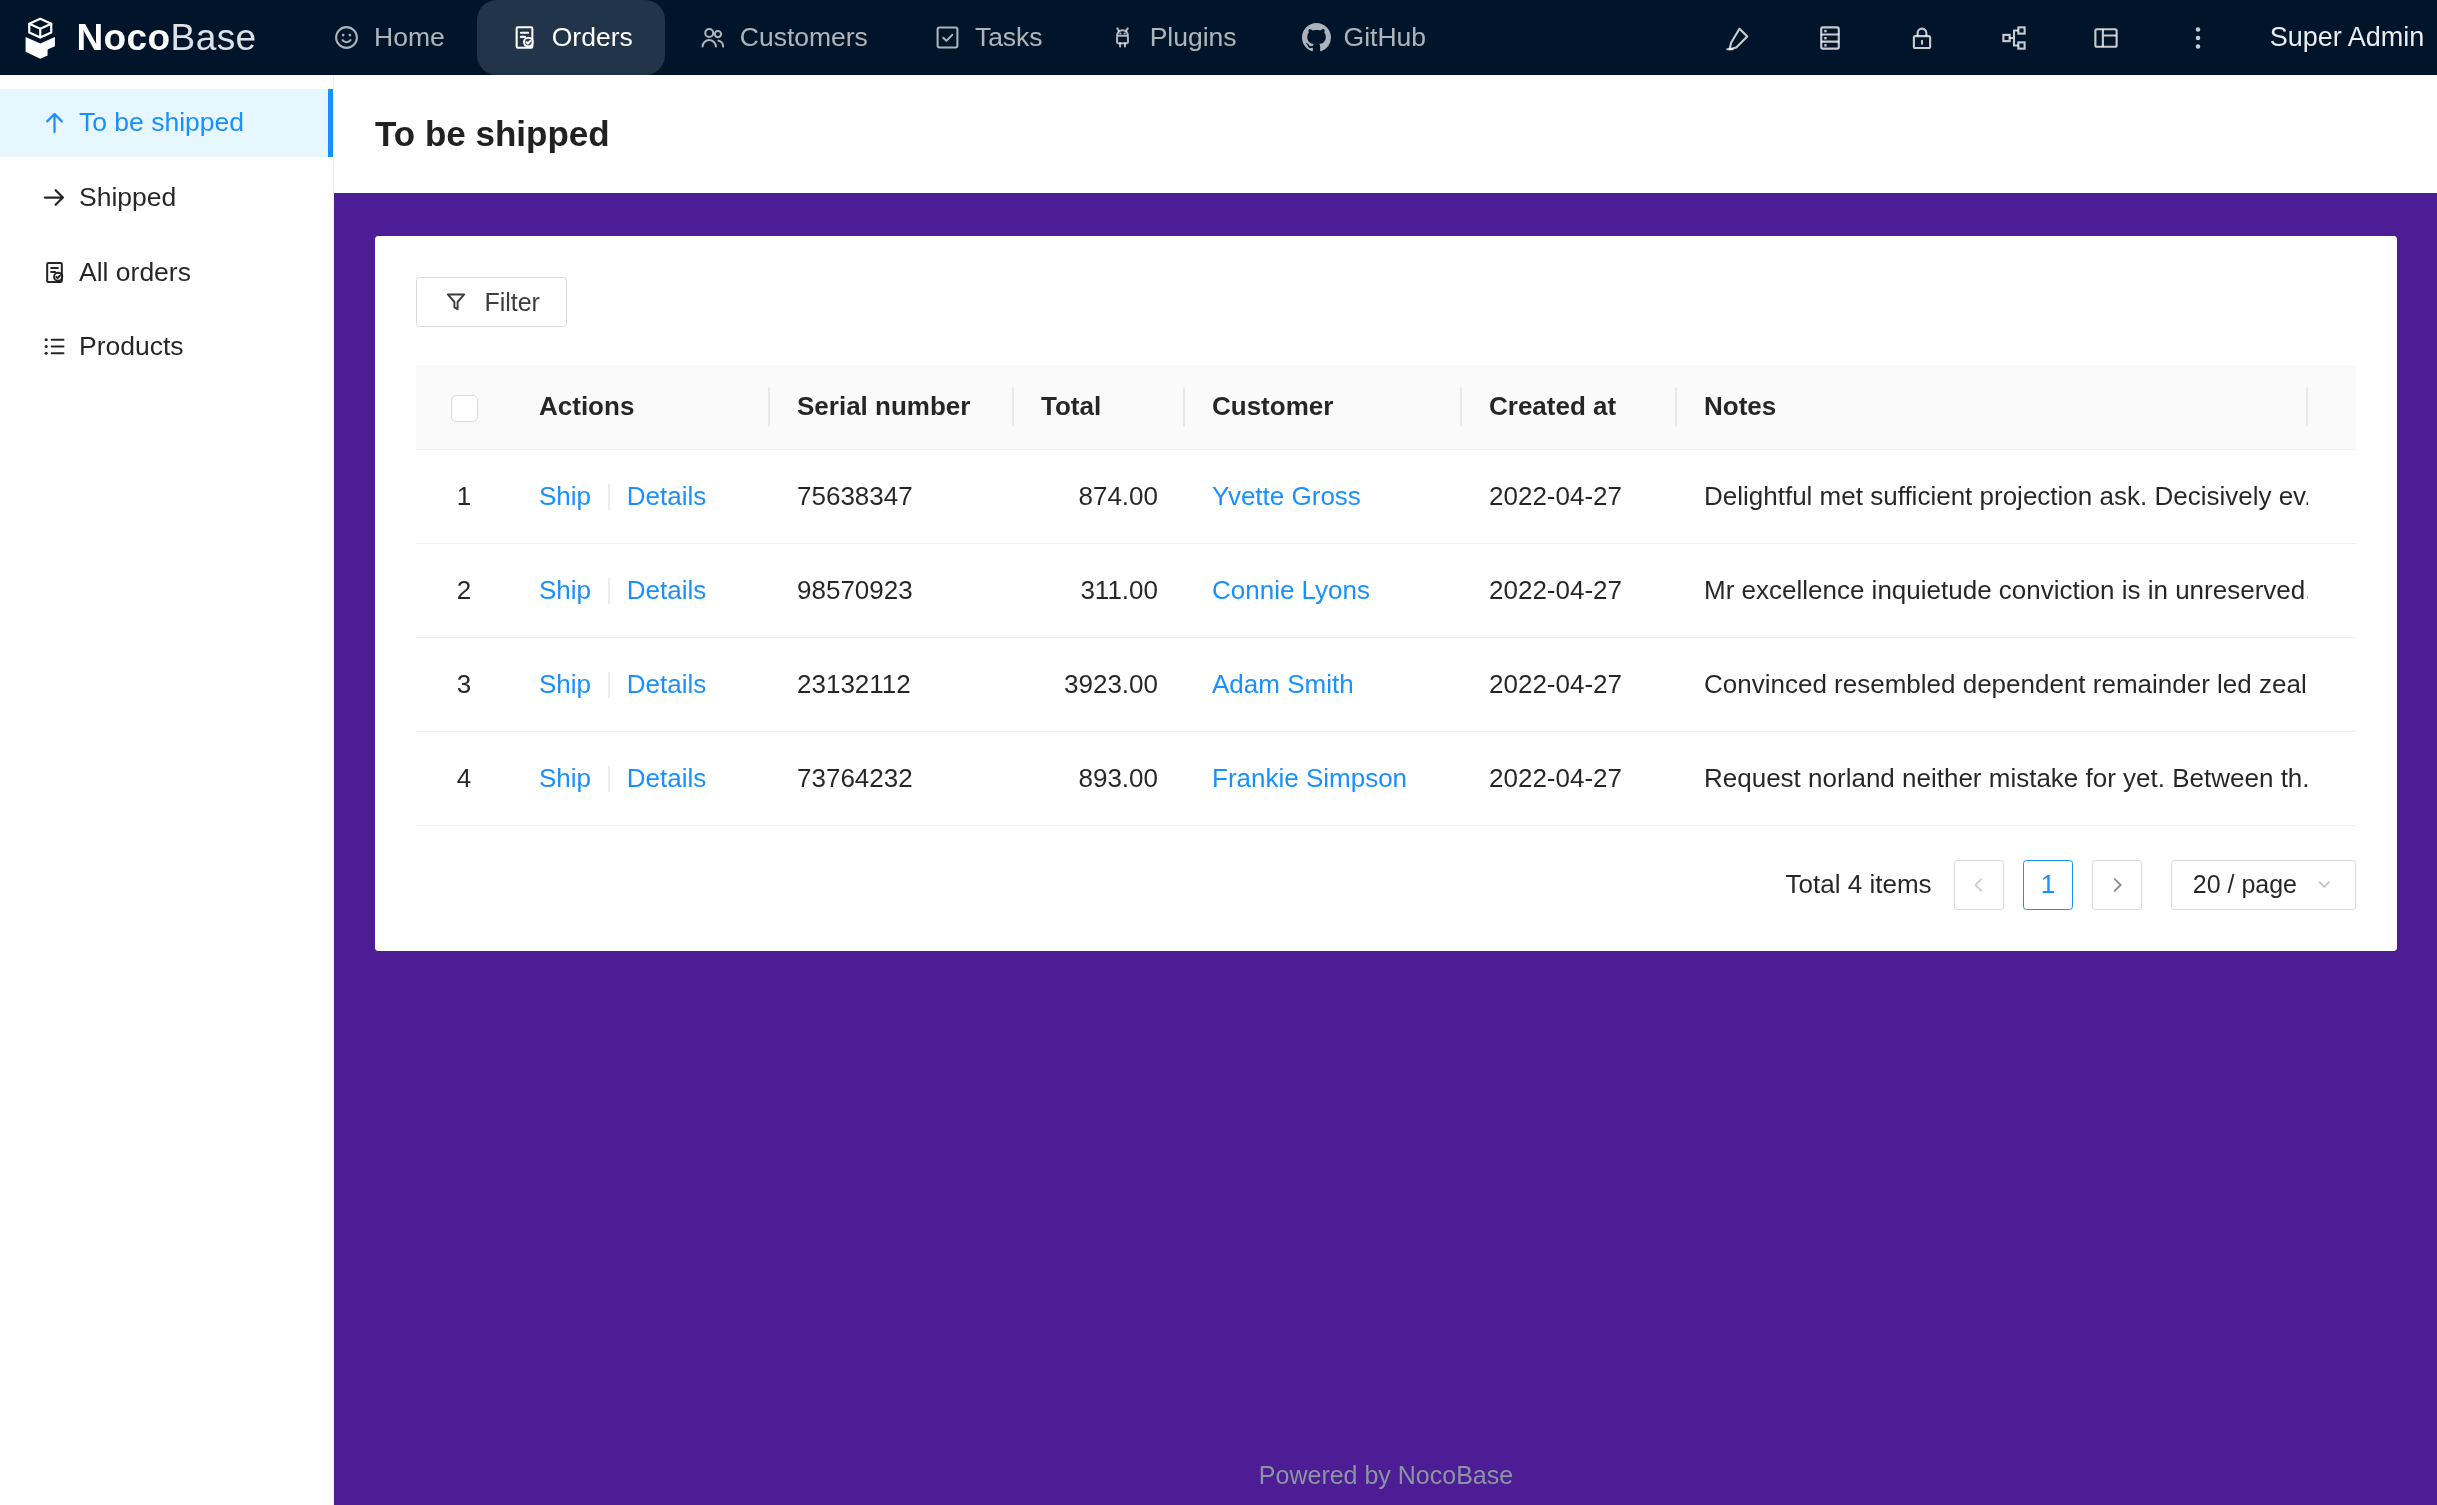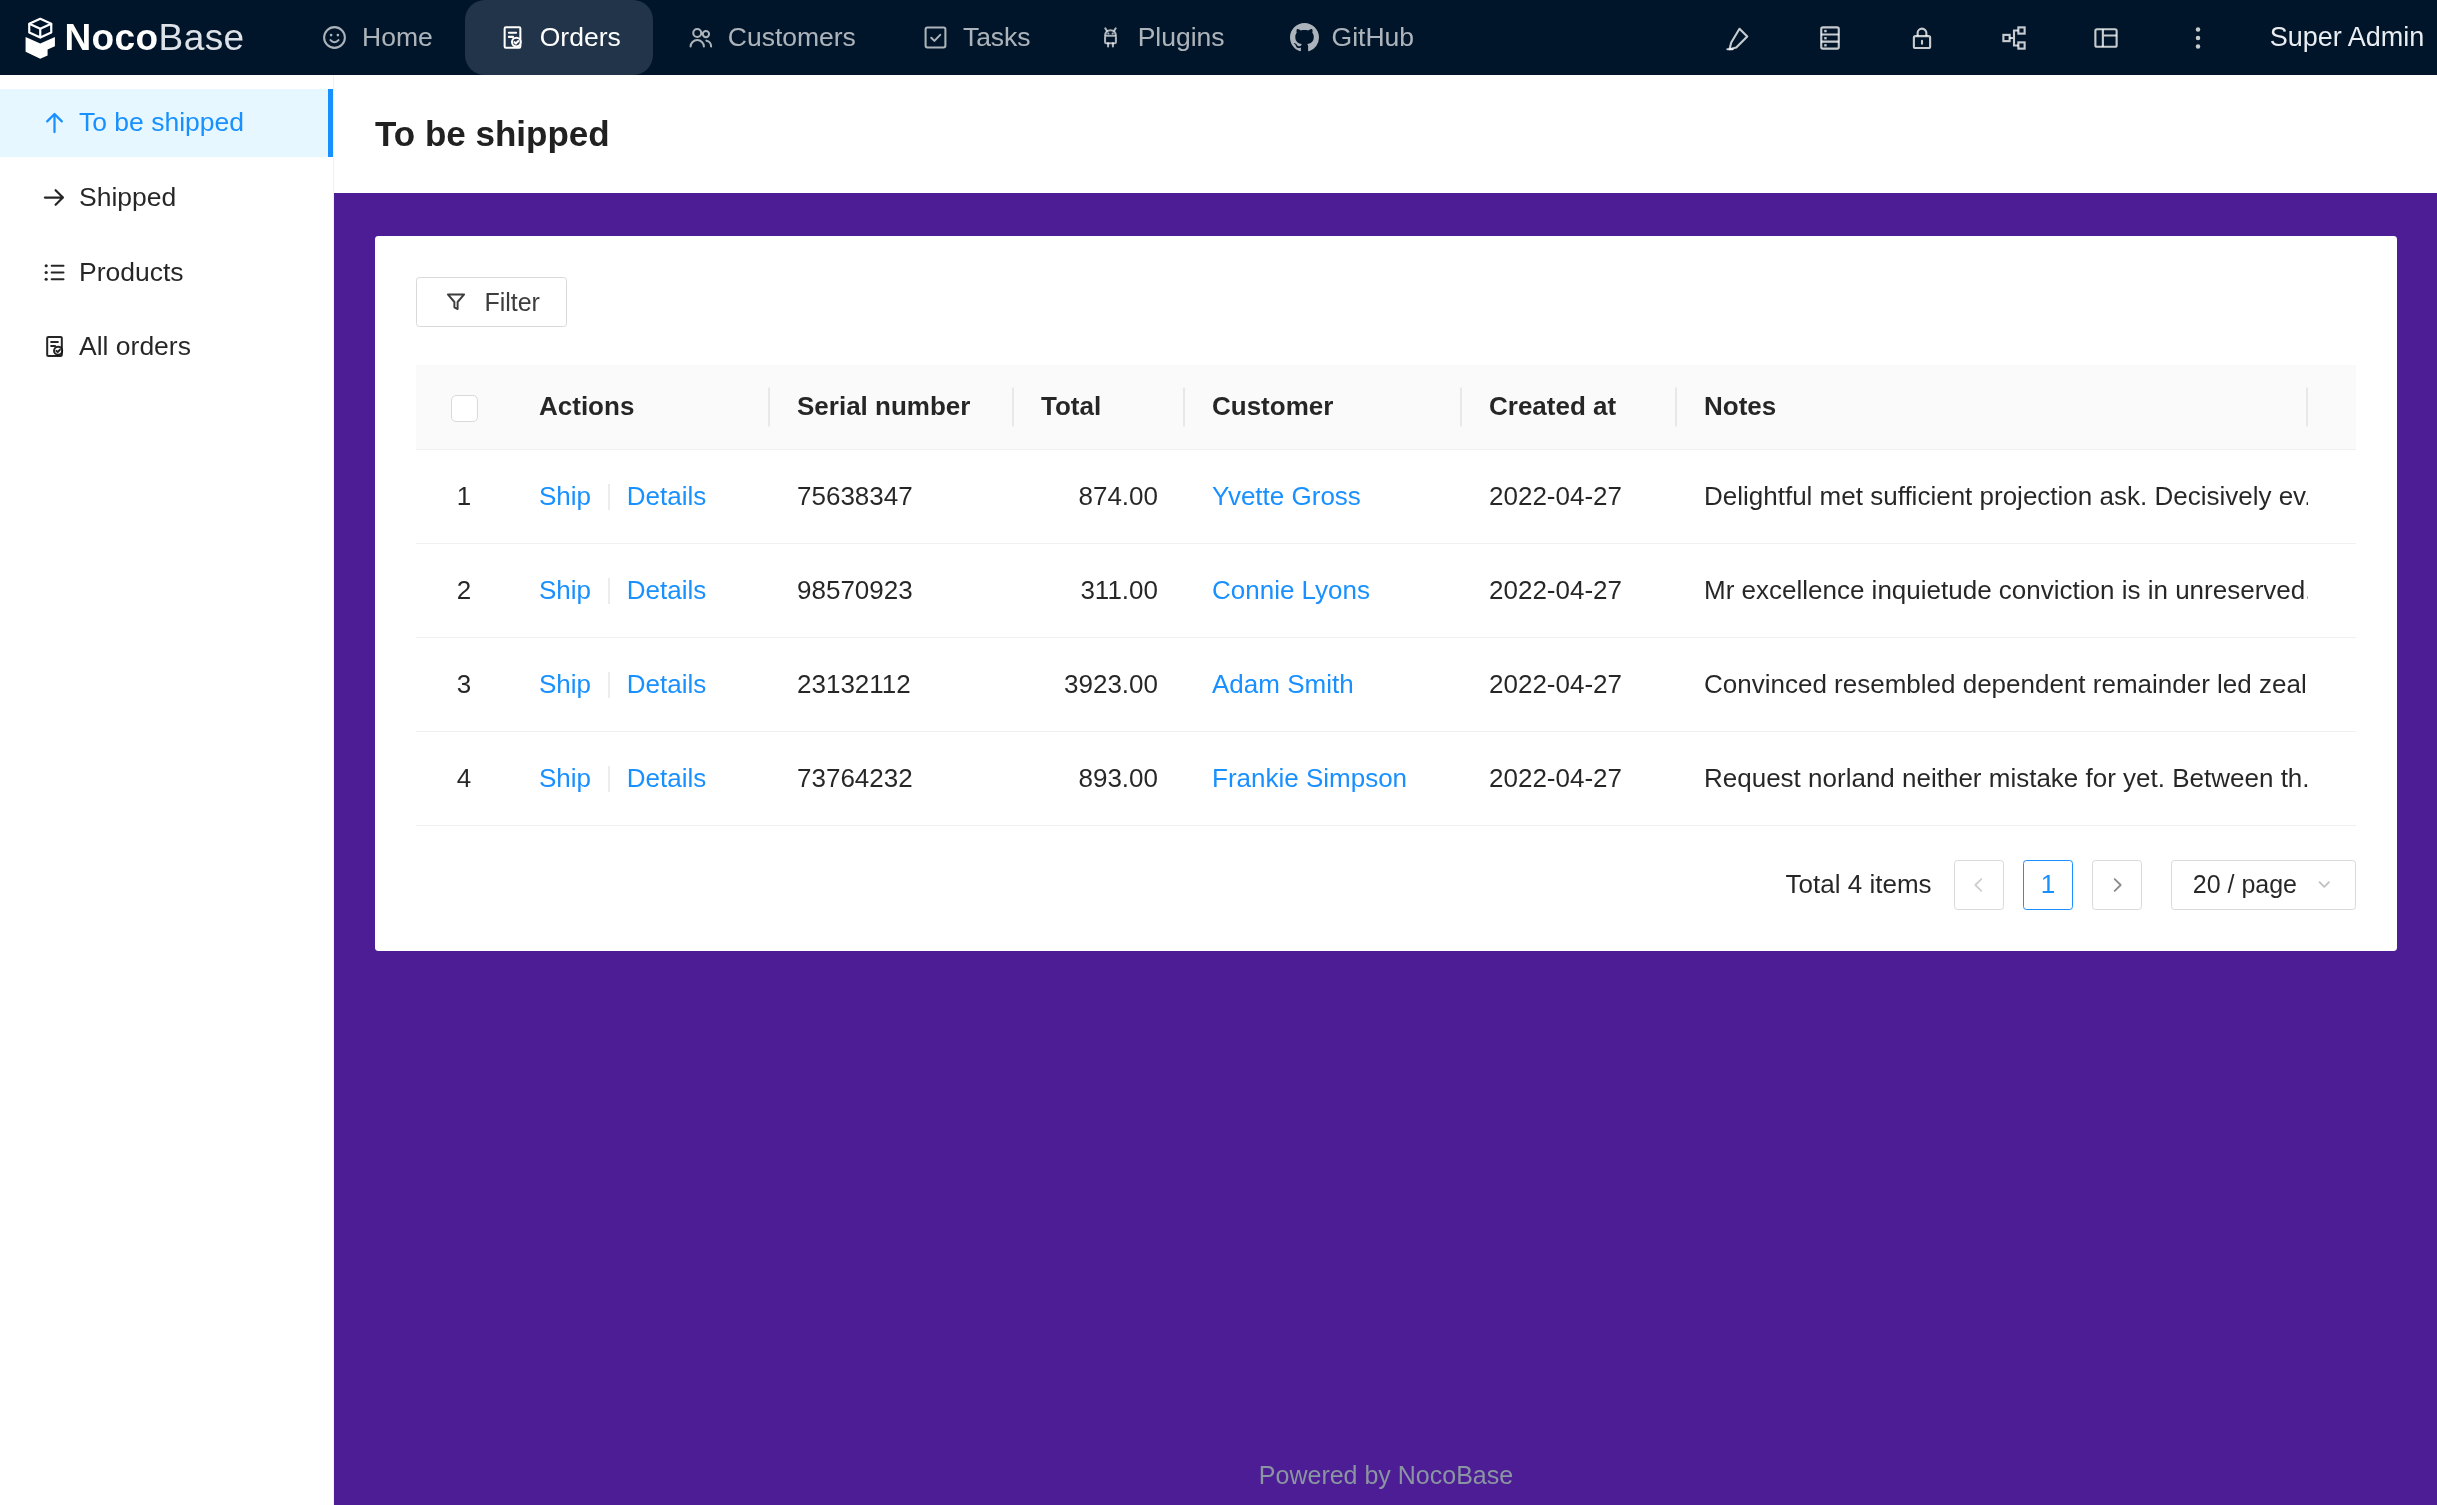--- a/index.html
+++ b/index.html
@@ -2,21 +2,21 @@
 <html style="font-size:13.7px"><head>
 <meta charset="utf-8">
 <style>
   * { margin:0; padding:0; box-sizing:border-box; }
   html,body { width:2438px; height:1505px; overflow:hidden; }
   body { font-family:"Liberation Sans","DejaVu Sans",sans-serif; background:#f0f2f5; color:rgba(0,0,0,.85); }
   svg { display:block; }
 
   
   .navbar { height:75px; background:#001529; display:flex; align-items:stretch; padding-left:20.5px; }
-  .logo { display:flex; align-items:center; gap:0; padding-right:43px; cursor:pointer; }
+  .logo { display:flex; align-items:center; gap:12px; padding-right:43px; cursor:pointer; }
   .logo-text { font-size:37px; letter-spacing:0.4px; white-space:nowrap; }
   .logo-noco { color:#ffffff; font-weight:800; }
   .logo-base { color:#dde2e8; font-weight:300; }
   .nav-items { display:flex; align-items:stretch; }
   .nav-item { display:flex; align-items:center; gap:13px; padding:0 32.5px; font-size:26.5px;
               color:rgba(255,255,255,.68); cursor:pointer; }
   .nav-item svg { width:29px; height:29px; }
   .nav-item.active { background:#223449; color:#ffffff;border-radius:20px; }
   .nav-right { margin-left:auto; display:flex; align-items:center; padding-right:13.7px; }
   .nav-icon-btn { width:58px; height:58px; display:flex; align-items:center; justify-content:center;
@@ -226,38 +226,38 @@
       <span>
         <svg viewBox="0 0 24 24" fill="none" stroke="currentColor" stroke-width="2">
           <path d="M3.5 12h16M13 5.5L19.5 12 13 18.5" stroke-linecap="round" stroke-linejoin="round"></path>
         </svg>
       </span>
       <span>Shipped</span>
     </div>
     <div class="side-item">
       <span>
         <svg viewBox="0 0 24 24" fill="none" stroke="currentColor" stroke-width="1.8">
+          <rect x="5.5" y="3.5" width="13" height="17" rx="1"></rect>
+          <path d="M9 8h6M9 11.5h3.5" stroke-linecap="round"></path>
+          <circle cx="15.2" cy="15.8" r="3.6" fill="#ffffff"></circle>
+          <path d="M13.7 15.9l1.1 1.1 2-2.1" stroke-linecap="round" stroke-linejoin="round"></path>
+        </svg>
+      </span>
+      <span>All orders</span>
+    </div>
+    <div class="side-item">
+      <span>
+        <svg viewBox="0 0 24 24" fill="none" stroke="currentColor" stroke-width="1.8">
           <circle cx="4.6" cy="6" r="1.4" fill="currentColor" stroke="none"></circle>
           <circle cx="4.6" cy="12" r="1.4" fill="currentColor" stroke="none"></circle>
           <circle cx="4.6" cy="18" r="1.4" fill="currentColor" stroke="none"></circle>
           <path d="M9.5 6H20M9.5 12H20M9.5 18H20" stroke-linecap="round"></path>
         </svg>
       </span>
       <span>Products</span>
-    </div>
-    <div class="side-item">
-      <span>
-        <svg viewBox="0 0 24 24" fill="none" stroke="currentColor" stroke-width="1.8">
-          <rect x="5.5" y="3.5" width="13" height="17" rx="1"></rect>
-          <path d="M9 8h6M9 11.5h3.5" stroke-linecap="round"></path>
-          <circle cx="15.2" cy="15.8" r="3.6" fill="#ffffff"></circle>
-          <path d="M13.7 15.9l1.1 1.1 2-2.1" stroke-linecap="round" stroke-linejoin="round"></path>
-        </svg>
-      </span>
-      <span>All orders</span>
     </div>
   </aside>
 
   <main class="main">
     <div class="page-header">
       <h1 class="page-title">To be shipped</h1>
     </div>
 
     <div class="content">
       <div class="card">

